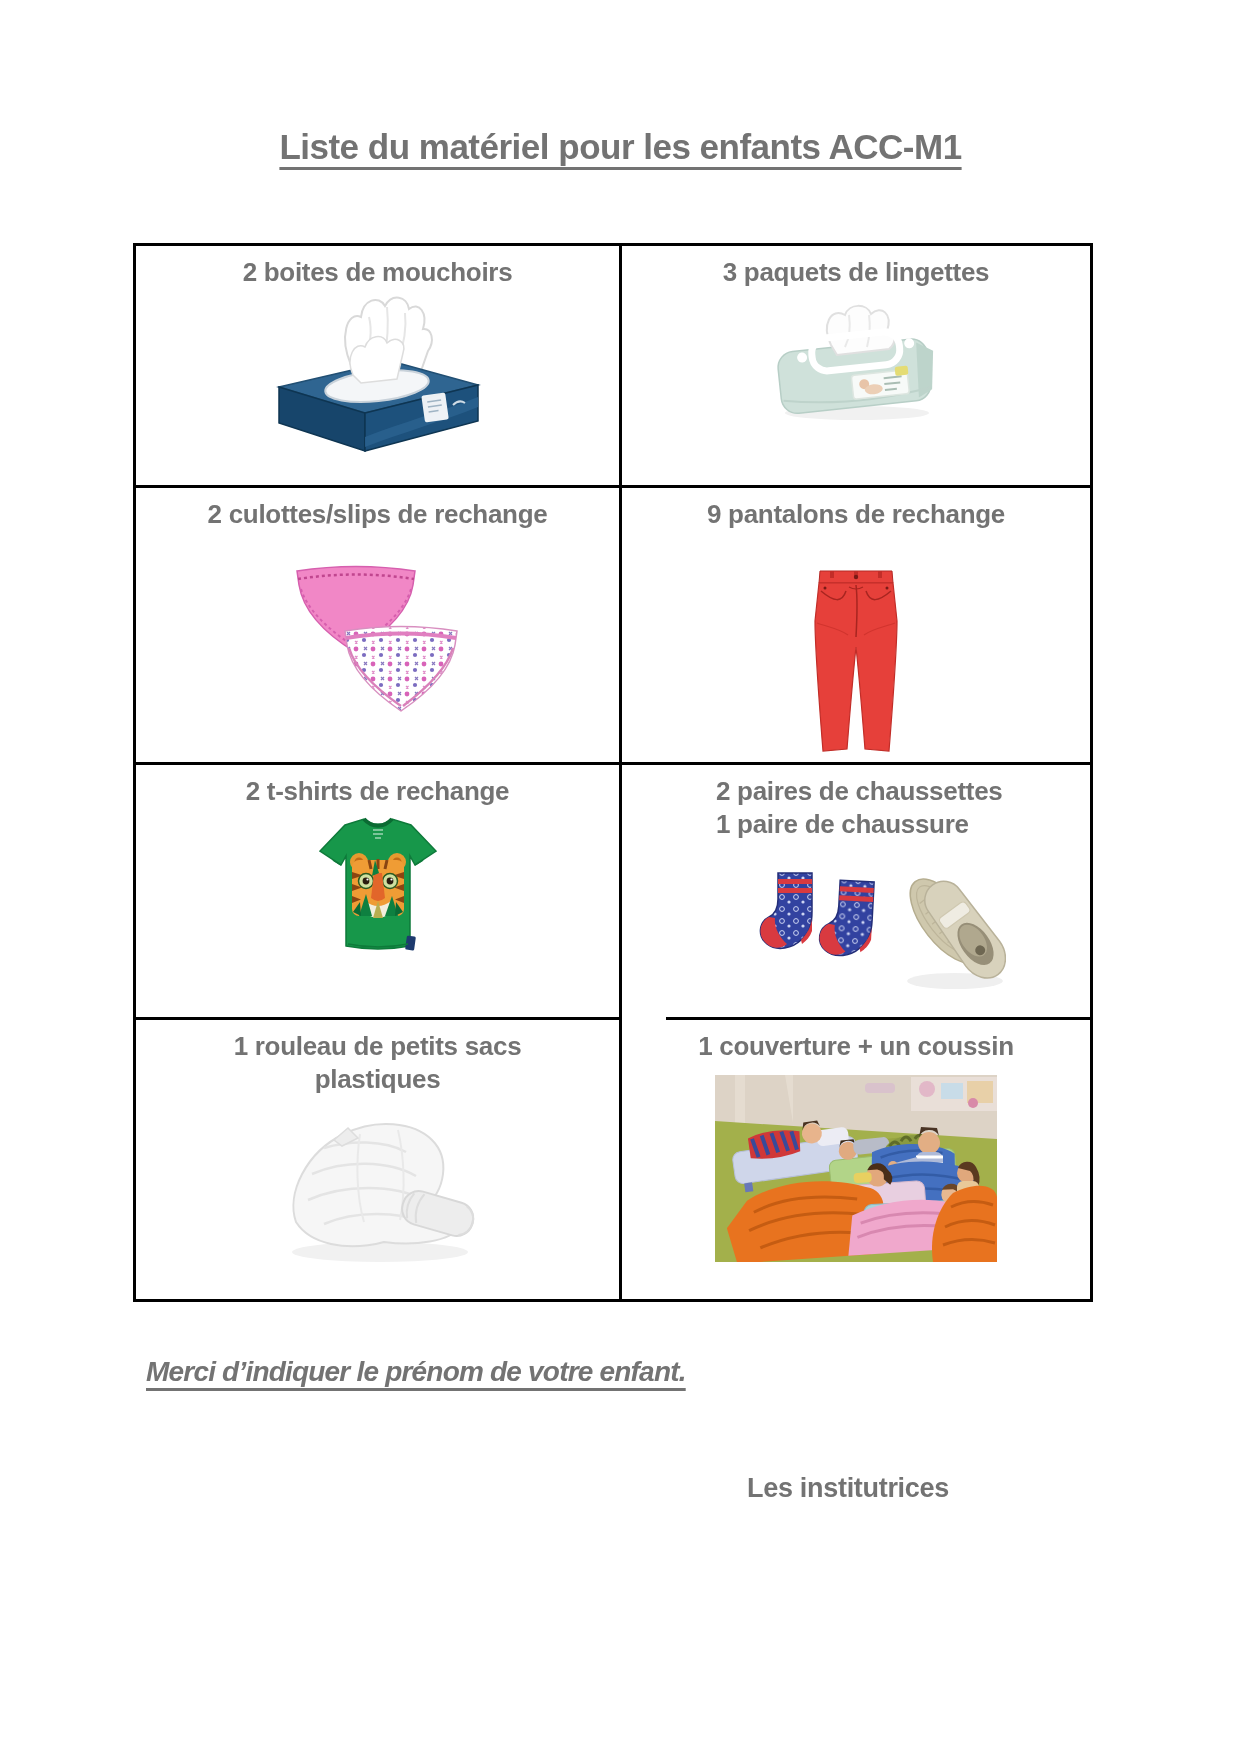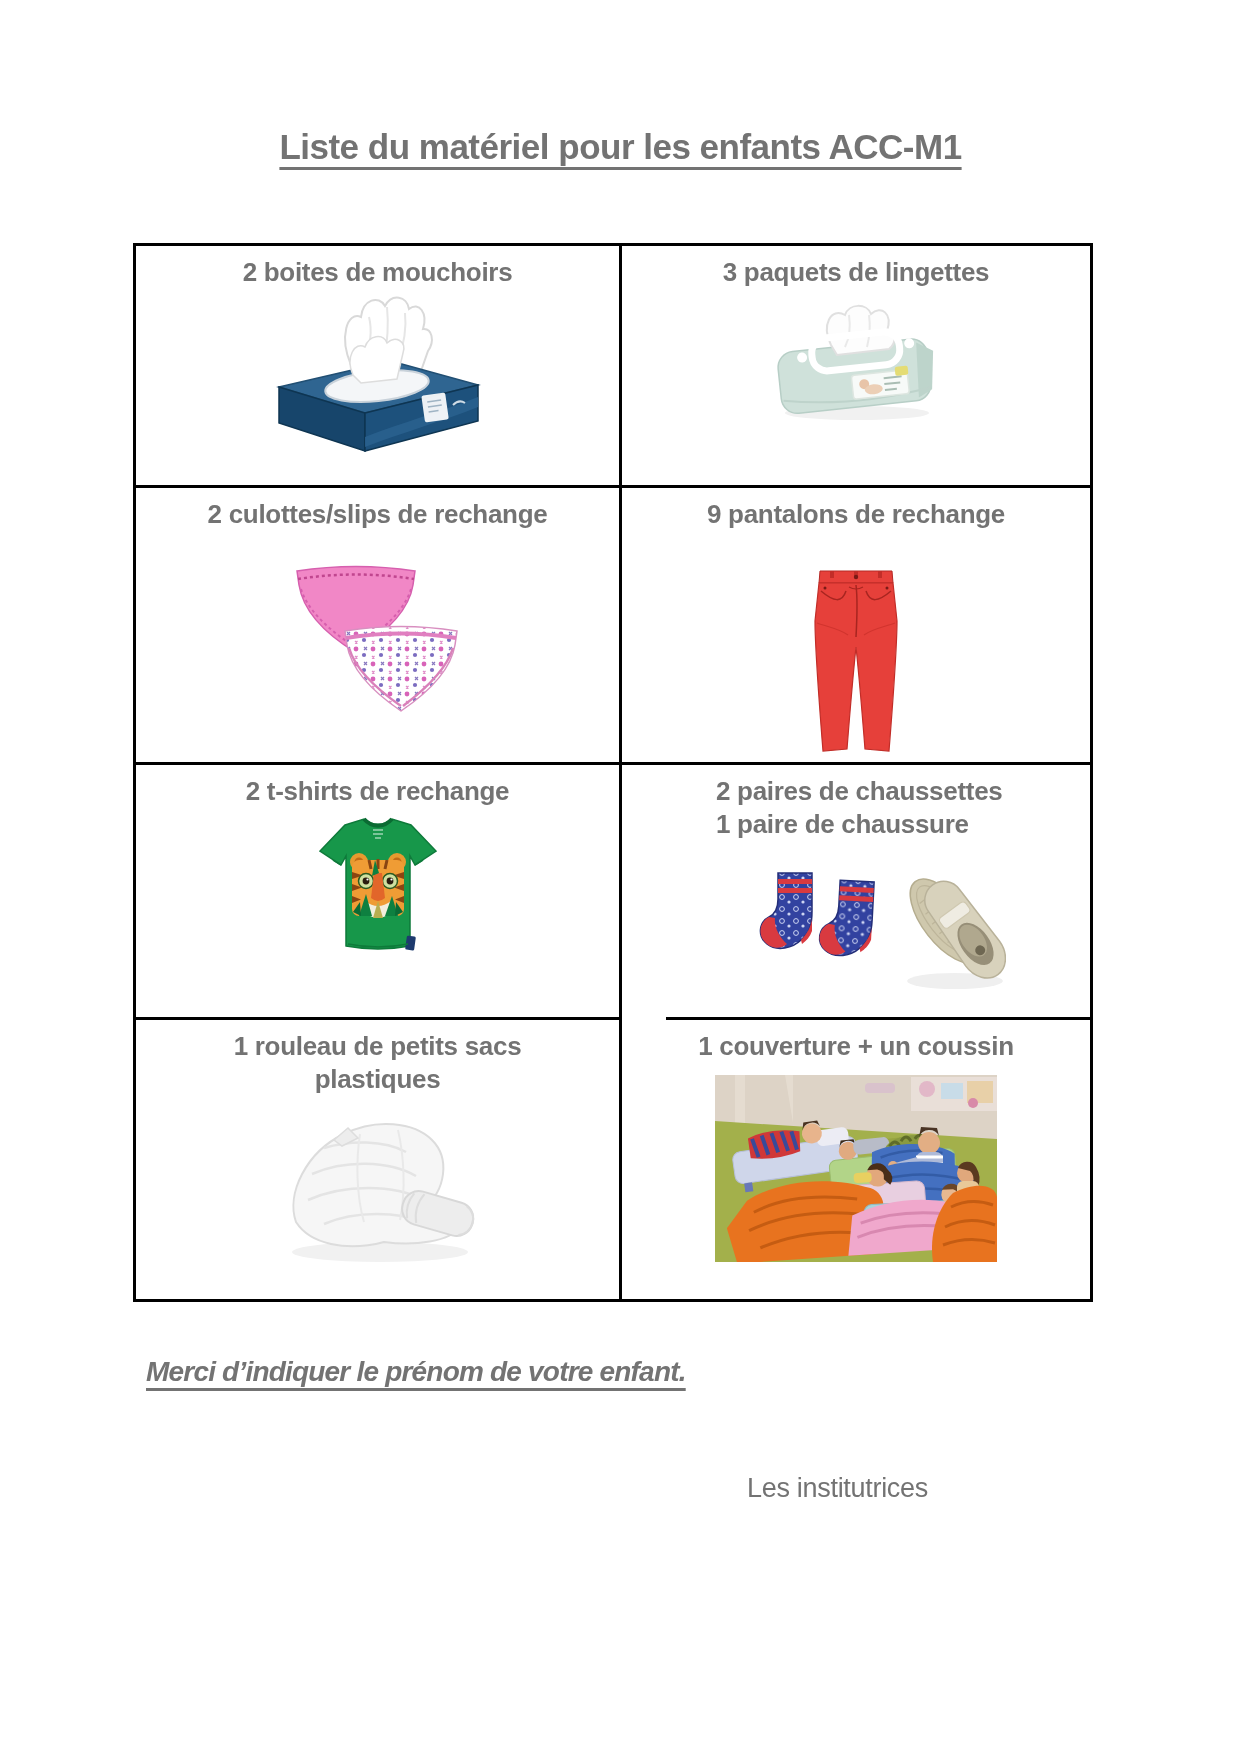--- a/index.html
+++ b/index.html
@@ -32,21 +32,21 @@
   .cell--leftlabels .cell-label{text-align:left;margin-left:50px;}
   .img-wrap{line-height:0;}
   .mt0{margin-top:2px}.mt8{margin-top:8px}.mt12{margin-top:12px}
   .mt24{margin-top:24px}.mt30{margin-top:28px}.mt34{margin-top:32px}
   .cell--leftlabels .img-wrap{align-self:center;}
   .note{
     position:absolute;left:146px;top:1356px;font-size:28px;font-weight:700;letter-spacing:-0.8px;font-style:italic;
   }
   .note .u{text-decoration:underline;text-decoration-thickness:3px;text-underline-offset:7px;}
   .signature{
-    position:absolute;left:747px;top:1473px;font-size:27px;font-weight:400;letter-spacing:-0.3px;
+    position:absolute;left:747px;top:1473px;font-size:27px;font-weight:700;letter-spacing:-0.3px;
   }
 </style>
 </head>
 <body>
 
 <div class="page">
 
   <div class="doc-title">
     <span class="u">Liste du matériel pour les enfants ACC-M1</span>
   </div>

